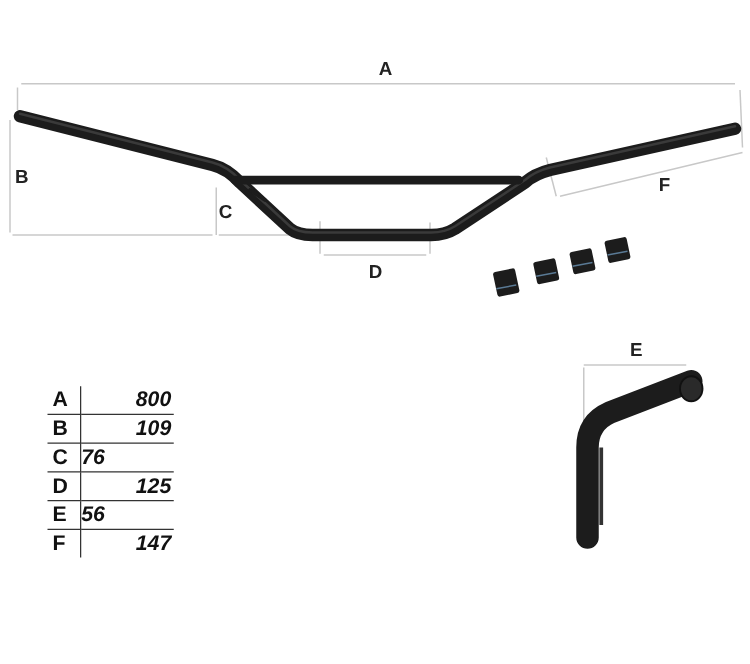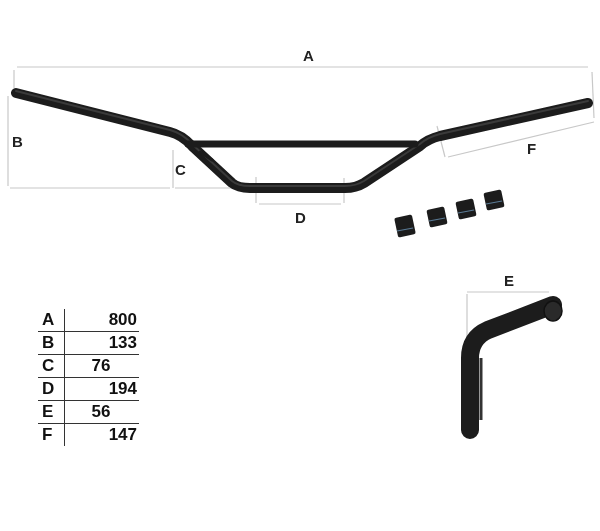--- a/index.html
+++ b/index.html
@@ -2,24 +2,24 @@
 <html><head>
 <meta charset="utf-8">
 <style>
   html, body { margin:0; padding:0; background:#ffffff; }
   body { width:600px; height:531px; position:relative; overflow:hidden; font-family:"Liberation Sans", sans-serif; }
   #diagram { position:absolute; left:0; top:0; width:600px; height:531px; }
   .lbl { position:absolute; font-weight:bold; font-size:15px; color:#222; }
   table.dims { position:absolute; left:38px; top:309px; border-collapse:collapse; }
   table.dims td { font-weight:bold; font-size:17px; color:#111; padding:0; height:22px; line-height:20px; }
   table.dims td.k { width:22px; padding-left:4px; border-right:1.5px solid #333; }
-  table.dims td.v { width:72px; text-align:right; padding-right:2px; }
+  table.dims td.v { width:72px; text-align:right; padding-right:2px;font-style:italic; }
   table.dims tr td { border-bottom:1.5px solid #333; }
   table.dims tr:last-child td { border-bottom:none; }
-  table.dims td.v.c { text-align:center; }
+  table.dims td.v.c { text-align:left; }
 </style>
 </head>
 <body>
 
 <svg id="diagram" viewBox="0 0 600 531" xmlns="http://www.w3.org/2000/svg">
 
   <g stroke="#c8c8c8" stroke-width="1.2" fill="none">
 
     <line x1="17" y1="67" x2="588" y2="67"></line>
     <line x1="14" y1="70" x2="14" y2="88"></line>
@@ -78,29 +78,29 @@
 <div class="lbl" style="left:504px;top:272px;">E</div>
 
 <table class="dims">
   <tbody>
       <tr>
     <td class="k">A</td>
     <td class="v">800</td>
   </tr>
   <tr>
     <td class="k">B</td>
-    <td class="v">133</td>
+    <td class="v">109</td>
   </tr>
   <tr>
     <td class="k">C</td>
     <td class="v c">76</td>
   </tr>
   <tr>
     <td class="k">D</td>
-    <td class="v">194</td>
+    <td class="v">125</td>
   </tr>
   <tr>
     <td class="k">E</td>
     <td class="v c">56</td>
   </tr>
   <tr>
     <td class="k">F</td>
     <td class="v">147</td>
   </tr>
 </tbody>

